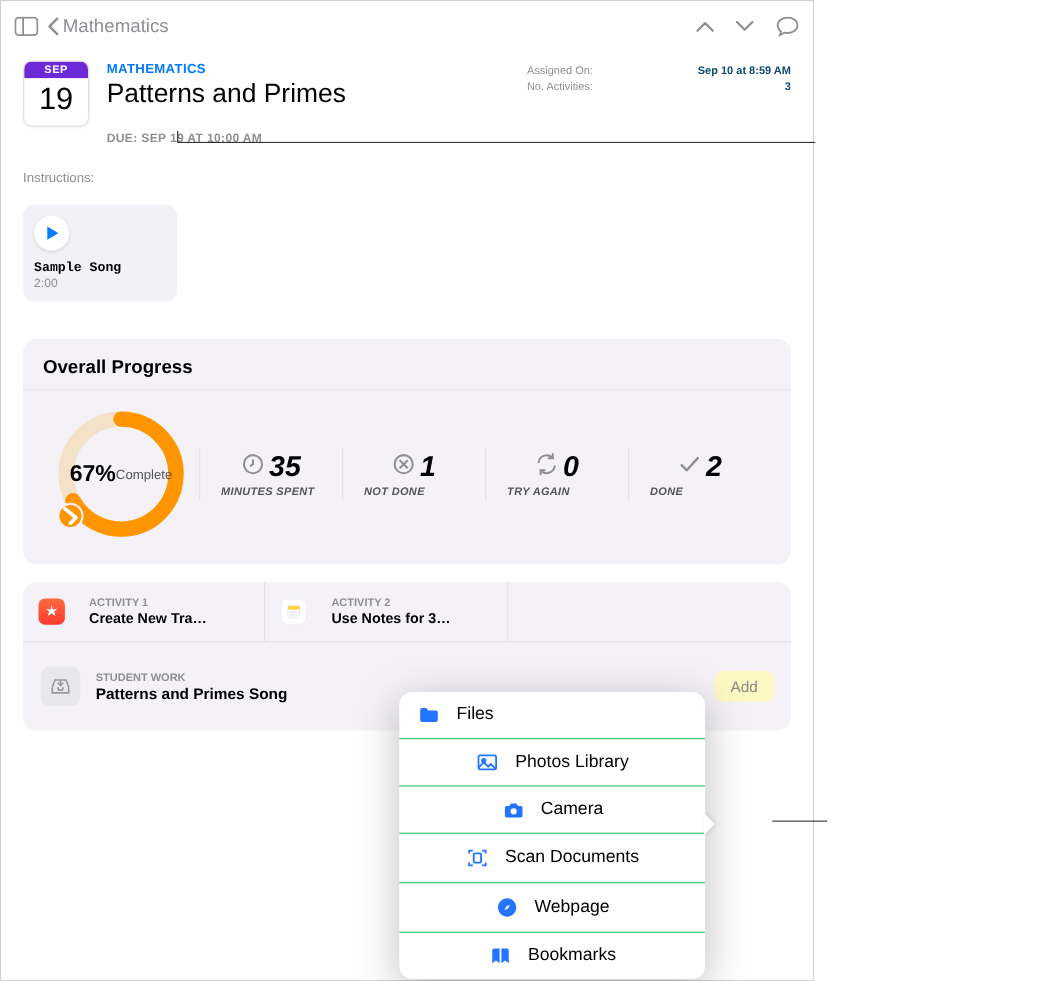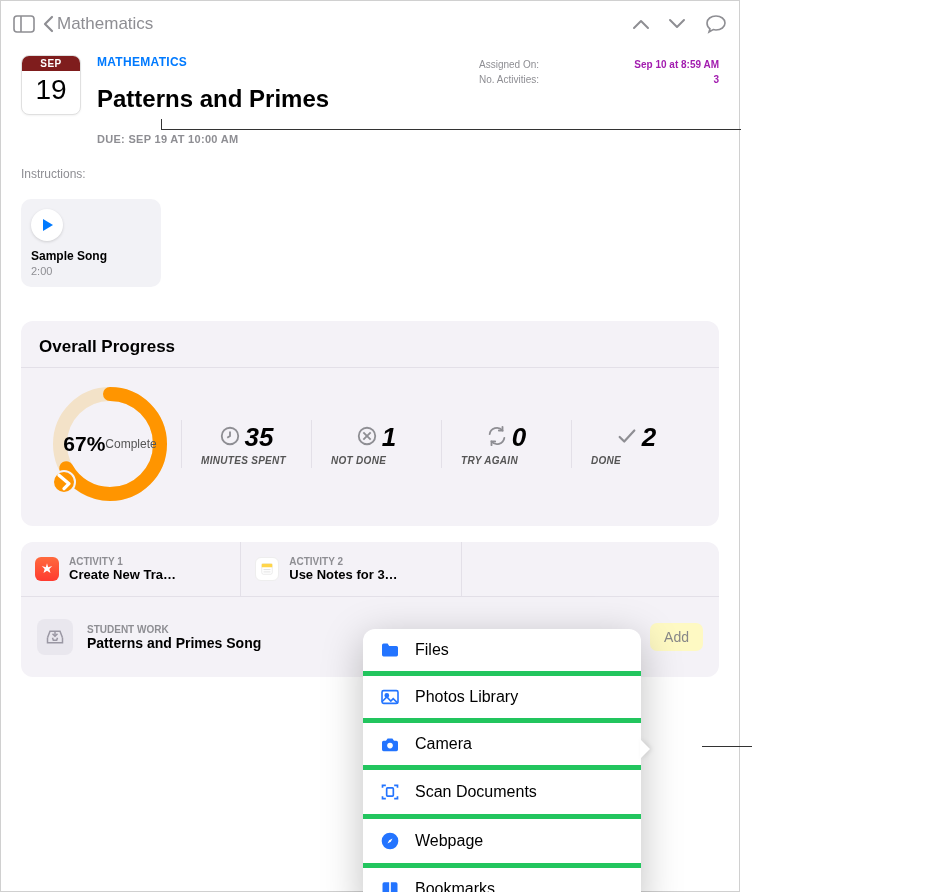--- a/index.html
+++ b/index.html
@@ -40,29 +40,29 @@
   }
   .cal-tile {
     width: 60px; height: 60px;
     border: 1px solid #e0e0e0;
     border-radius: 8px;
     overflow: hidden;
     text-align: center;
     box-shadow: 0 1px 2px rgba(0,0,0,0.05);
     background:#fff;
   }
-  .cal-top { background:#7f1d1d; color:#fff; font-size:10px; font-weight:600; padding:2px 0; letter-spacing:0.5px; }
+  .cal-top { background:#6d28d9; color:#fff; font-size:10px; font-weight:600; padding:2px 0; letter-spacing:0.5px; }
   .cal-day { font-size:28px; font-weight:400; line-height:38px; }
   .hdr-main { flex:1; }
   .hdr-cat { color:#007aff; font-size:12px; font-weight:600; letter-spacing:0.3px; }
-  .hdr-title { font-size:24px; font-weight:700; margin-top:16px; }
+  .hdr-title { font-size:24px; font-weight:400; margin-top:3px; }
   .hdr-due { color:#8e8e93; font-size:11px; font-weight:600; margin-top:20px; letter-spacing:0.3px; }
   .hdr-meta { position:absolute; right:20px; top:10px; font-size:10px; }
   .meta-row { display:flex; justify-content:space-between; width:240px; padding:2px 0; color:#8e8e93; }
-  .meta-row .val { color:#a21caf; font-weight:600; }
+  .meta-row .val { color:#0c4a6e; font-weight:600; }
 
   
   .callout-line {
     position:absolute;
     left: 160px; top: 128px;
     width: 580px;
     border-top: 1px solid #333;
   }
   .callout-tick {
     position:absolute;
@@ -88,21 +88,21 @@
   .play-circle {
     width:32px; height:32px; background:#fff; border-radius:50%;
     display:flex; align-items:center; justify-content:center;
     box-shadow: 0 1px 3px rgba(0,0,0,0.15);
   }
   .play-triangle {
     width:0; height:0; border-left:10px solid #007aff;
     border-top:6px solid transparent; border-bottom:6px solid transparent;
     margin-left:2px;
   }
-  .attach-name { font-size:12px; font-weight:700; margin-top:8px; }
+  .attach-name { font-size:12px; font-weight:700; margin-top:8px;font-family:Liberation Mono, monospace; }
   .attach-sub { font-size:11px; color:#8e8e93; margin-top:2px; }
 
   
   .progress-card {
     margin: 34px 20px 0 20px;
     background:#f4f2f7;
     border-radius:12px;
     padding:16px 18px 22px 18px;
   }
   .pc-title { font-size:17px; font-weight:700; }
@@ -143,21 +143,21 @@
     background:#f4f2f7;
     border-radius:12px;
     padding: 0;
     position:relative;
   }
   .act-row {
     display:flex;
     border-bottom:1px solid #e3e0e8;
   }
   .act {
-    flex:1; display:flex; align-items:center; gap:10px;
+    flex:1; display:flex; align-items:center; gap:22px;
     padding:14px 14px;
     position:relative;
   }
   .act + .act { border-left:1px solid #e3e0e8; }
   .act-icon {
     width:24px; height:24px; border-radius:6px;
     display:flex; align-items:center; justify-content:center;
     flex-shrink:0;
   }
   .act-meta .act-label { font-size:10px; color:#8e8e93; font-weight:600; }
@@ -188,21 +188,21 @@
     border-radius:12px;
     box-shadow: 0 10px 40px rgba(0,0,0,0.25);
     z-index: 10;
   }
   .pop-item {
     display:flex; align-items:center; gap:14px;
     padding:12px 16px;
     font-size:16px;
     cursor:pointer;
   }
-  .pop-item + .pop-item { border-top:5px solid #22c55e; }
+  .pop-item + .pop-item { border-top:1px solid #22c55e;justify-content:center; }
   .pop-icon { width:22px; display:flex; justify-content:center; color:#2374ff; }
   .popover-arrow {
     position:absolute;
     right:-9px; top: 110px;
     width:0; height:0;
     border-left:10px solid #fff;
     border-top:10px solid transparent;
     border-bottom:10px solid transparent;
     filter: drop-shadow(2px 0 2px rgba(0,0,0,0.1));
   }

